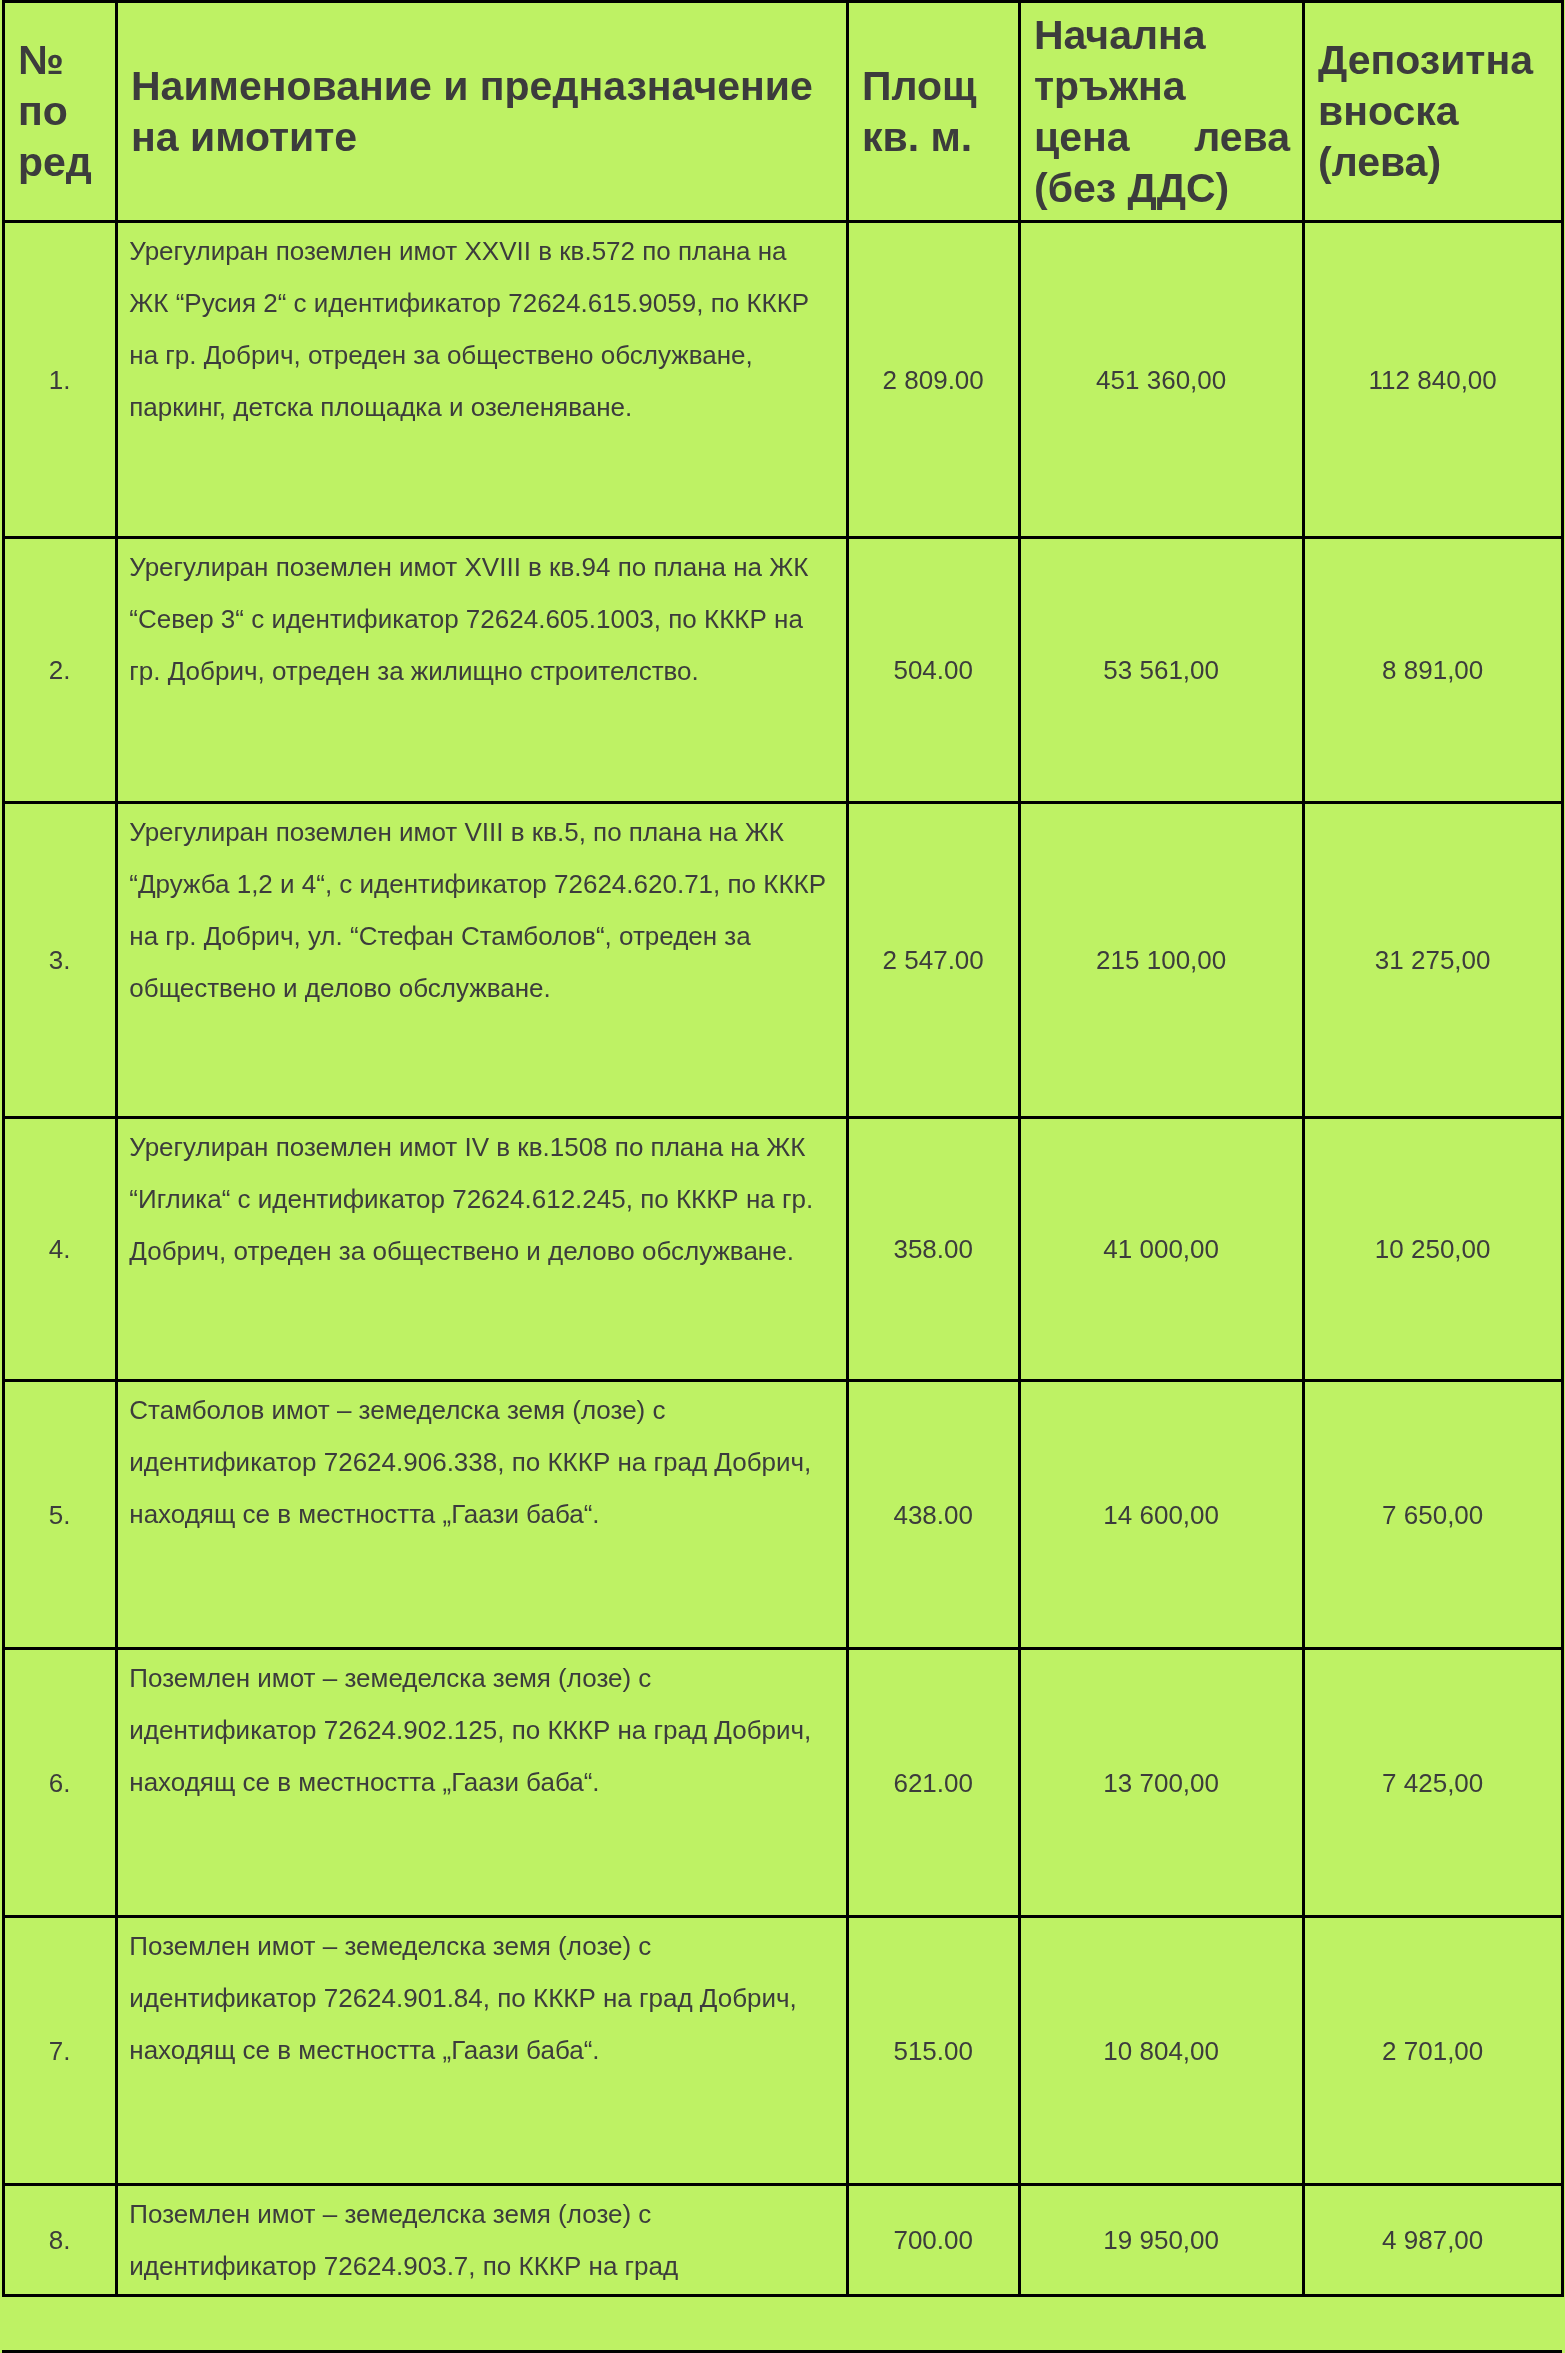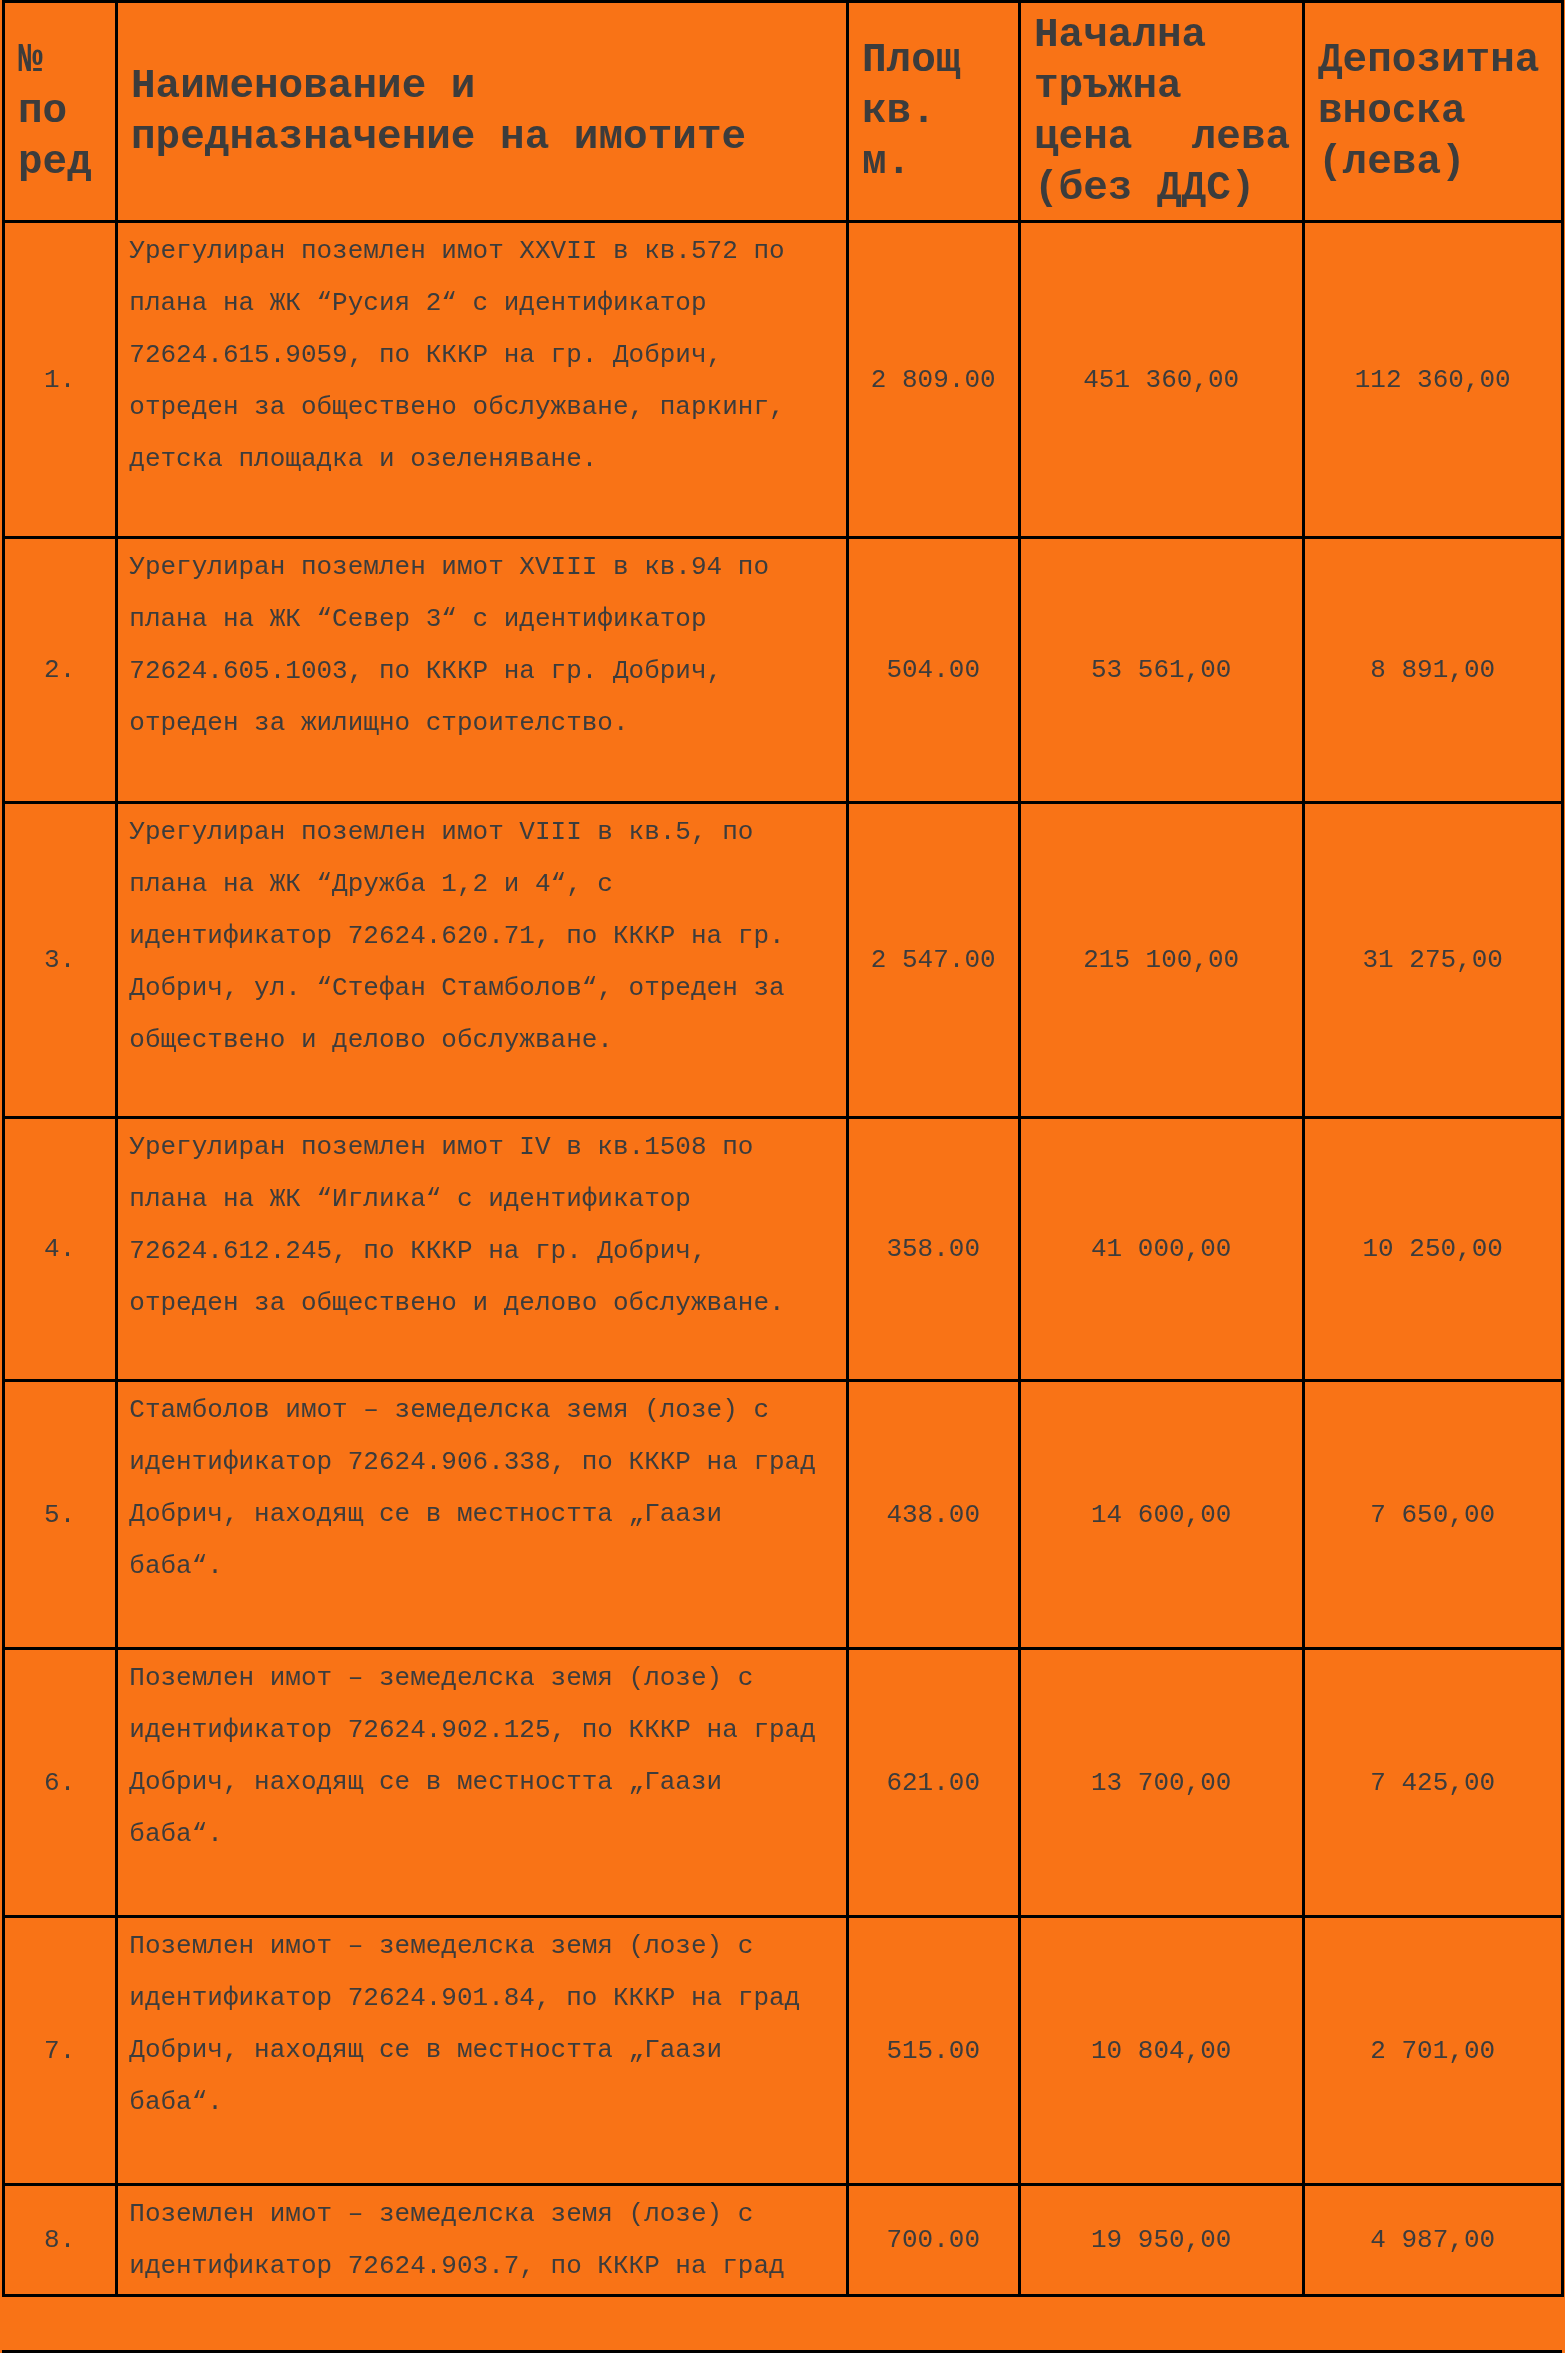--- a/index.html
+++ b/index.html
@@ -4,23 +4,23 @@
 <style>
   html, body {
     margin: 0;
     padding: 0;
     background: #ffffff;
   }
   #page {
     position: relative;
     width: 1565px;
     height: 2354px;
-    background: #f97316;
+    background: #bef264;
     overflow: hidden;
-    font-family: Liberation Mono, monospace;
+    font-family: Liberation Sans, sans-serif;
   }
   table.props {
     position: absolute;
     left: 1.7px;
     top: 0;
     width: 1560px;
     border-collapse: collapse;
     table-layout: fixed;
   }
   col.c-num     { width: 113px; }
@@ -103,21 +103,21 @@
         <th class="h-just">Начална тръжна цена лева (без ДДС)</th>
         <th>Депозитна вноска (лева)</th>
       </tr>
     </thead>
     <tbody>
       <tr class="r1">
         <td class="num">1.</td>
         <td class="desc">Урегулиран поземлен имот XXVII в кв.572 по плана на ЖК “Русия 2“ с идентификатор 72624.615.9059, по КККР на гр. Добрич, отреден за обществено обслужване, паркинг, детска площадка и озеленяване.</td>
         <td class="area">2 809.00</td>
         <td class="price">451 360,00</td>
-        <td class="deposit">112 360,00</td>
+        <td class="deposit">112 840,00</td>
       </tr>
       <tr class="r2">
         <td class="num">2.</td>
         <td class="desc">Урегулиран поземлен имот XVIII в кв.94 по плана на ЖК “Север 3“ с идентификатор 72624.605.1003, по КККР на гр. Добрич, отреден за жилищно строителство.</td>
         <td class="area">504.00</td>
         <td class="price">53 561,00</td>
         <td class="deposit">8 891,00</td>
       </tr>
       <tr class="r3">
         <td class="num">3.</td>

